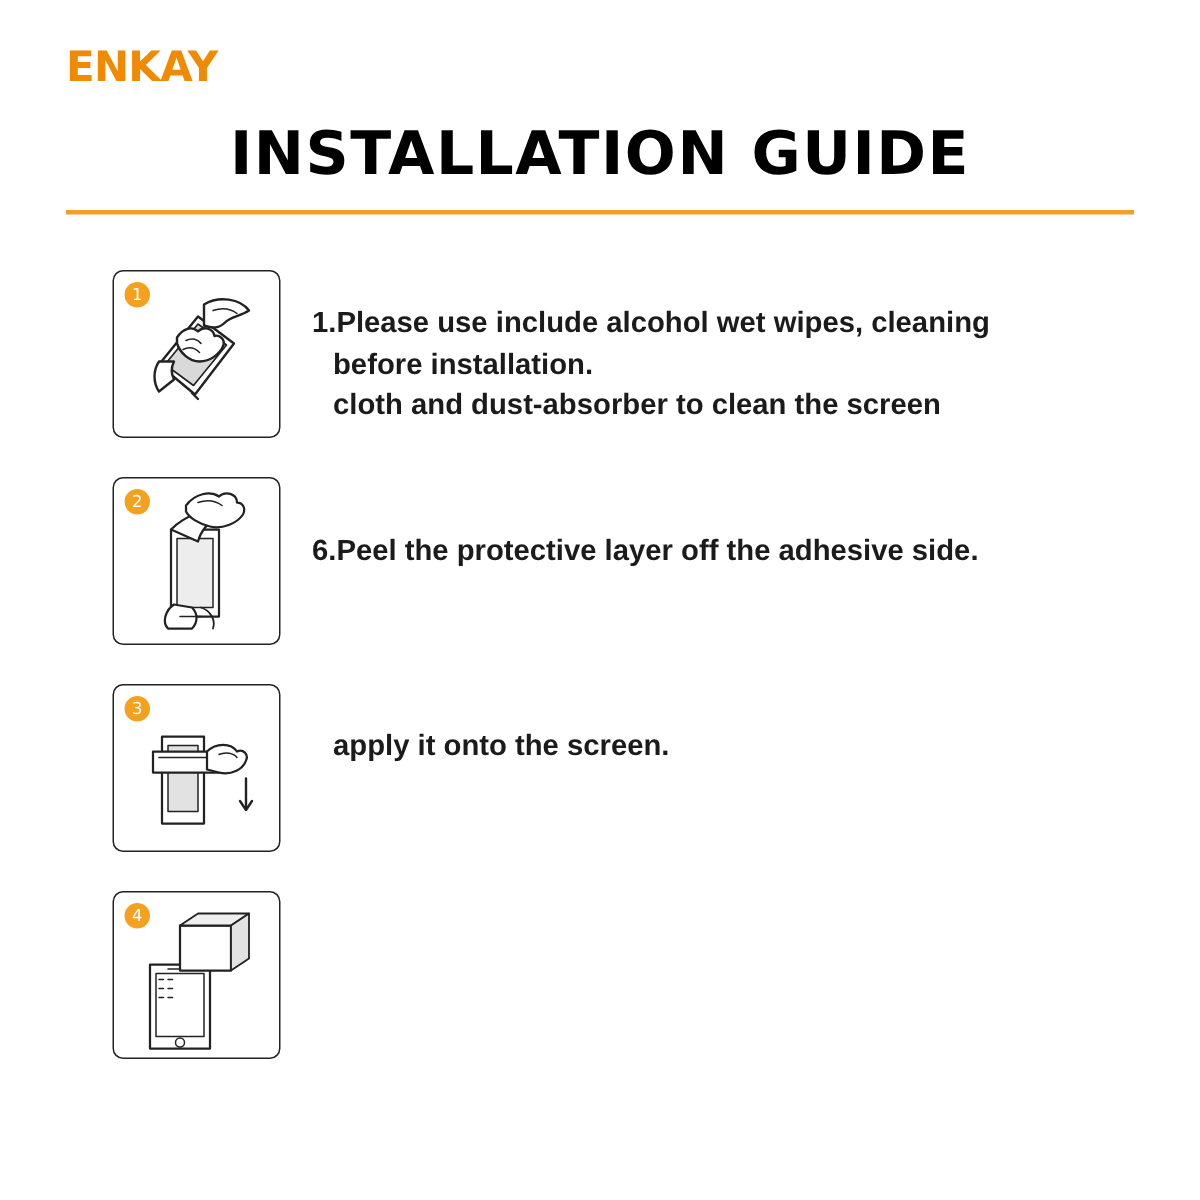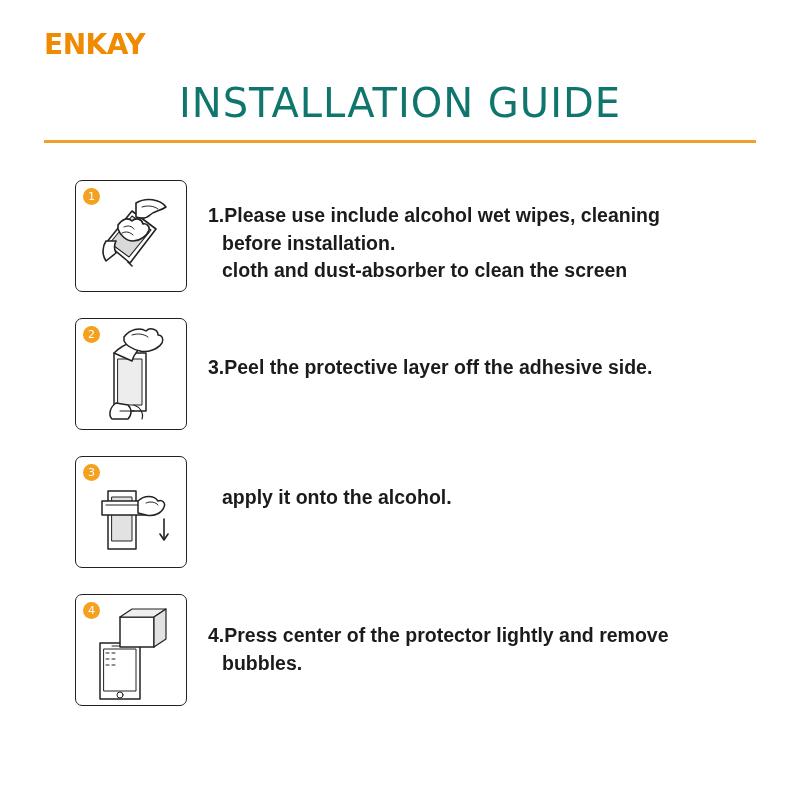--- a/index.html
+++ b/index.html
@@ -36,23 +36,23 @@
   
   .title-block {
     position: absolute;
     left: 0;
     right: 0;
     top: 80px;
     text-align: center;
   }
   .main-title {
     font-size: 40px;
-    font-weight: normal;
+    font-weight: bold;
     letter-spacing: 1px;
-    color: #0f766e;
+    color: #000000;
     font-family: "DejaVu Sans", sans-serif;
     margin: 0;
     padding: 0 0 14px 0;
   }
   .title-rule {
     width: 712px;
     height: 3px;
     background: #f0a02a;
     margin: 0 auto;
   }
@@ -174,21 +174,21 @@
             <path d="M48 18 C54 10 64 8 70 12 C74 8 82 10 82 16 C86 16 88 20 86 24 C82 30 72 34 64 32 C56 30 50 26 48 22 Z" fill="#ffffff"></path>
             <path d="M56 16 C62 14 68 15 72 18" stroke-width="1"></path>
 
             <path d="M40 84 C34 88 32 96 36 100 L52 100 C56 96 56 90 52 86 Z" fill="#ffffff"></path>
             <path d="M58 86 C64 88 68 94 66 100" stroke-width="1.2"></path>
             <path d="M44 92 L58 92" stroke-width="1"></path>
           </g>
         </svg>
       </div>
       <div class="step-text">
-        <span class="ln">3.Peel the protective layer off the adhesive side.</span>
+        <span class="ln">6.Peel the protective layer off the adhesive side.</span>
       </div>
     </div>
 
     <div class="step step-3">
       <div class="step-thumb">
         <span class="badge">3</span>
         <svg class="art" viewBox="0 0 110 110">
           <g fill="none" stroke="#222" stroke-width="1.5" stroke-linejoin="round" stroke-linecap="round">
 
             <path d="M32 34 L60 34 L60 92 L32 92 Z" fill="#ffffff"></path>
@@ -199,21 +199,21 @@
 
             <path d="M62 44 C68 38 78 38 82 44 C86 42 90 46 88 50 C86 56 78 60 70 58 L62 56 Z" fill="#ffffff"></path>
             <path d="M70 46 C74 44 80 45 82 48" stroke-width="1"></path>
 
             <path d="M88 62 L88 82" stroke-width="1.6"></path>
             <path d="M84 77 L88 83 L92 77" stroke-width="1.6" fill="none"></path>
           </g>
         </svg>
       </div>
       <div class="step-text">
-        <span class="ind">apply it onto the alcohol.</span>
+        <span class="ind">apply it onto the screen.</span>
       </div>
     </div>
 
     <div class="step step-4">
       <div class="step-thumb">
         <span class="badge">4</span>
         <svg class="art" viewBox="0 0 110 110">
           <g fill="none" stroke="#222" stroke-width="1.5" stroke-linejoin="round" stroke-linecap="round">
 
             <path d="M24 48 L64 48 L64 104 L24 104 Z" fill="#ffffff"></path>
@@ -224,20 +224,16 @@
             <path d="M44 22 L78 22 L78 52 L44 52 Z" fill="#ffffff"></path>
             <path d="M44 22 L56 14 L90 14 L78 22 Z" fill="#efefef" stroke-width="1.2"></path>
             <path d="M78 22 L90 14 L90 44 L78 52 Z" fill="#e2e2e2" stroke-width="1.2"></path>
 
             <path d="M30 58 L42 58" stroke-width="1" stroke-dasharray="3 3"></path>
             <path d="M30 64 L42 64" stroke-width="1" stroke-dasharray="3 3"></path>
             <path d="M30 70 L42 70" stroke-width="1" stroke-dasharray="3 3"></path>
           </g>
         </svg>
       </div>
-      <div class="step-text">
-        <span class="ln">4.Press center of the protector lightly and remove</span>
-        <span class="ind">bubbles.</span>
-      </div>
     </div>
 
   </div>
 </div>
 
 </body></html>

